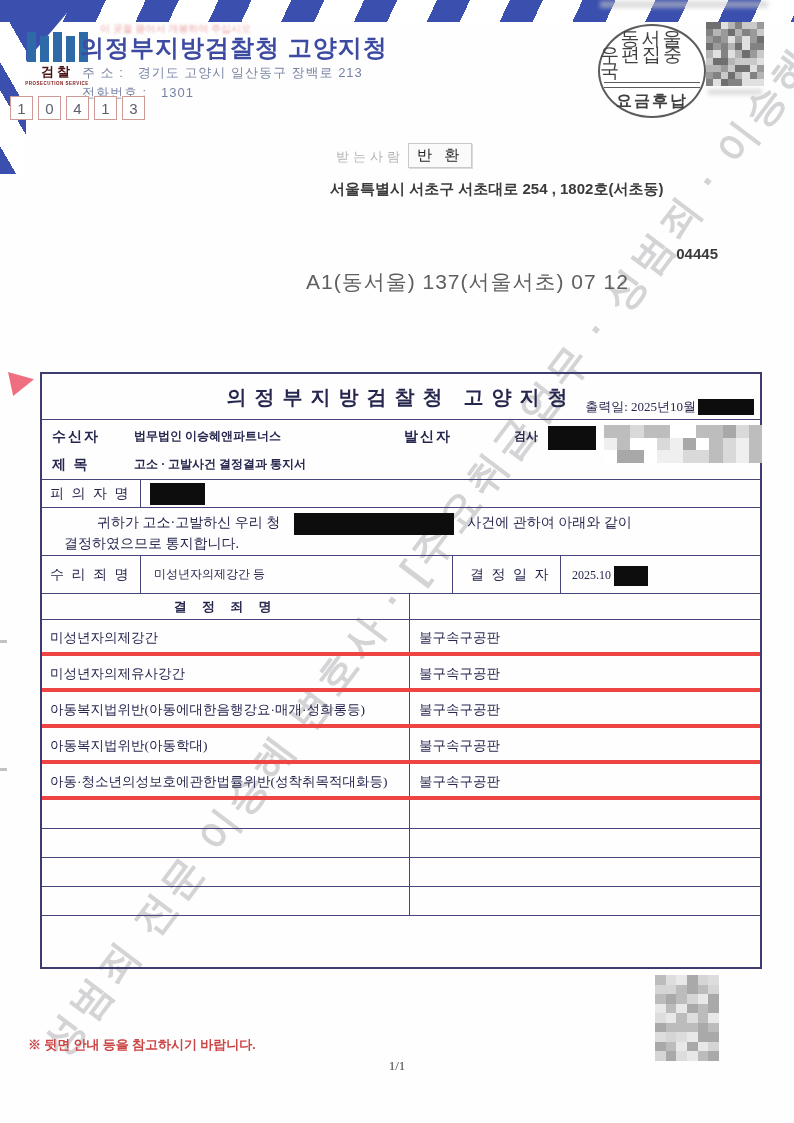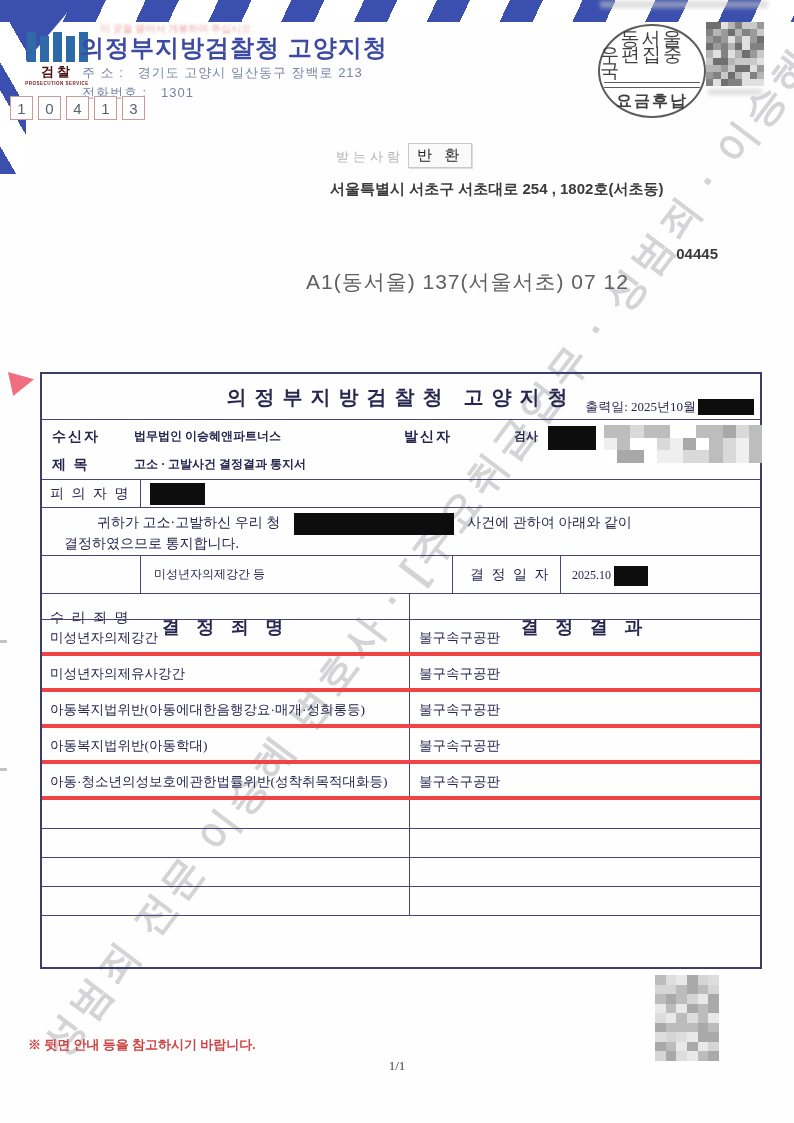--- a/index.html
+++ b/index.html
@@ -65,21 +65,21 @@
   .r-parties{height:60px;font-weight:bold;}
   .r-body{height:48px;font-size:14px;}
   .r-suspect{height:28px;}
   .r-offense{height:38px;}
   .r-statute{height:26px;}
   .r-dechead{height:26px;}
   .lbl{position:absolute;font-size:14px;letter-spacing:2px;}
   .val{position:absolute;font-size:12px;}
   .cellline{position:absolute;top:0;bottom:0;width:1px;background:#45457a;}
   .redact{background:#0d0d0d;display:inline-block;vertical-align:middle;}
-  .dechead-c{position:absolute;top:21px;font-size:18px;font-weight:600;letter-spacing:6px;text-align:center;}
+  .dechead-c{position:absolute;top:4px;font-size:13px;font-weight:600;letter-spacing:6px;text-align:center;}
   .dec-row{position:relative;height:36px;border-bottom:4px solid #ef4444;font-size:13.5px;}
   .dec-row .c1{position:absolute;left:8px;top:9px;}
   .dec-row .c2{position:absolute;left:377px;top:9px;}
   .dec-div{position:absolute;left:367px;top:0;bottom:0;width:1px;background:#45457a;}
   .empty-row{position:relative;height:29px;border-bottom:1px solid #45457a;}
   .r-footer{height:24px;border-bottom:none;font-size:13px;}
   .footer-line{position:absolute;left:175px;top:4px;display:flex;align-items:center;gap:8px;}
   
   .back-note{left:28px;top:1036px;font-size:13px;font-weight:700;color:#cc4444;
     font-family:"Liberation Serif","DejaVu Serif",serif;}
@@ -287,37 +287,36 @@
     <div class="drow r-body">
       <div style="position:absolute;left:55px;top:5px;">
         <span>귀하가 고소·고발하신 우리 청</span>
         <span class="redact" style="width:160px;height:22px;margin:0 10px;"></span>
         <span>사건에 관하여 아래와 같이</span>
       </div>
       <div style="position:absolute;left:22px;top:27px;">결정하였으므로 통지합니다.</div>
     </div>
 
     <div class="drow r-offense">
-      <div class="lbl" style="left:8px;top:10px;margin-top:43px;">수 리 죄 명</div>
+      <div class="lbl" style="left:8px;top:10px;">수 리 죄 명</div>
       <div class="cellline" style="left:98px;"></div>
       <div class="val" style="left:112px;top:10px;">미성년자의제강간 등</div>
       <div class="cellline" style="left:410px;"></div>
       <div class="lbl" style="left:428px;top:10px;">결 정 일 자</div>
       <div class="cellline" style="left:518px;"></div>
       <div class="val" style="left:530px;top:10px;">
         <span>2025.10</span>
         <span class="redact" style="width:34px;height:20px;"></span>
       </div>
     </div>
 
 
     <div class="drow r-dechead">
       <div class="dechead-c" style="left:0;width:367px;">결 정 죄 명</div>
       <div class="dec-div"></div>
-      <div class="dechead-c" style="left:367px;right:0;">결 정 결 과</div>
     </div>
 
     <div>
         <div class="dec-row">
           <div class="c1">미성년자의제강간</div>
           <div class="dec-div"></div>
           <div class="c2">불구속구공판</div>
         </div>
         <div class="dec-row">
           <div class="c1">미성년자의제유사강간</div>

